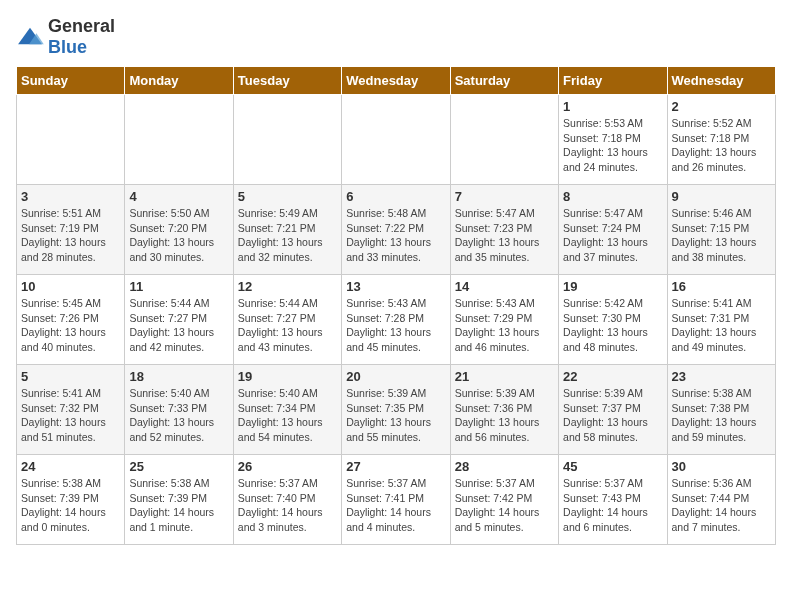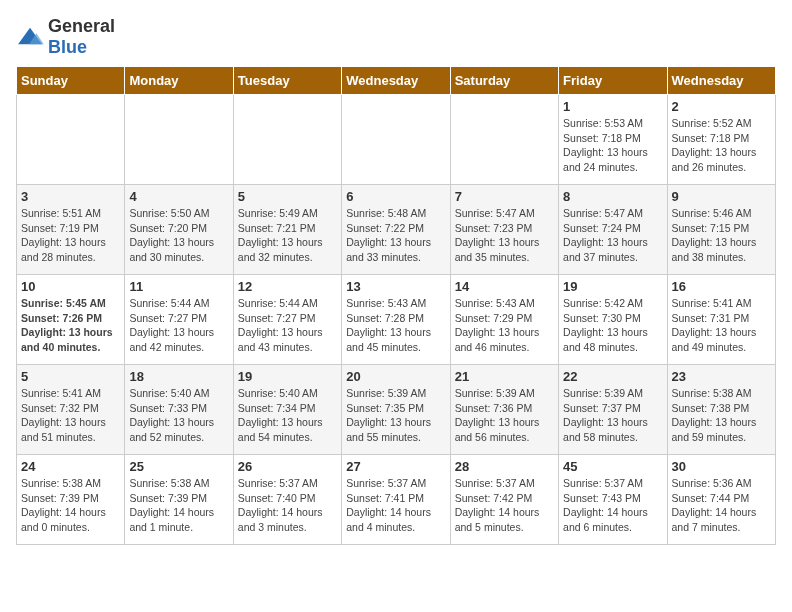--- a/index.html
+++ b/index.html
@@ -175,21 +175,21 @@
           <span class="day-number">9</span>
           <div class="day-detail" style="white-space: pre-line;">Sunrise: 5:46 AM
 Sunset: 7:15 PM
 Daylight: 13 hours
 and 38 minutes.</div>
         </td>
       </tr>
       <tr>
         <td>
           <span class="day-number">10</span>
-          <div class="day-detail" style="white-space: pre-line; font-weight: bold;">Sunrise: 5:45 AM
+          <div class="day-detail" style="white-space: pre-line;">Sunrise: 5:45 AM
 Sunset: 7:26 PM
 Daylight: 13 hours
 and 40 minutes.</div>
         </td>
         <td>
           <span class="day-number">11</span>
           <div class="day-detail" style="white-space: pre-line;">Sunrise: 5:44 AM
 Sunset: 7:27 PM
 Daylight: 13 hours
 and 42 minutes.</div>

